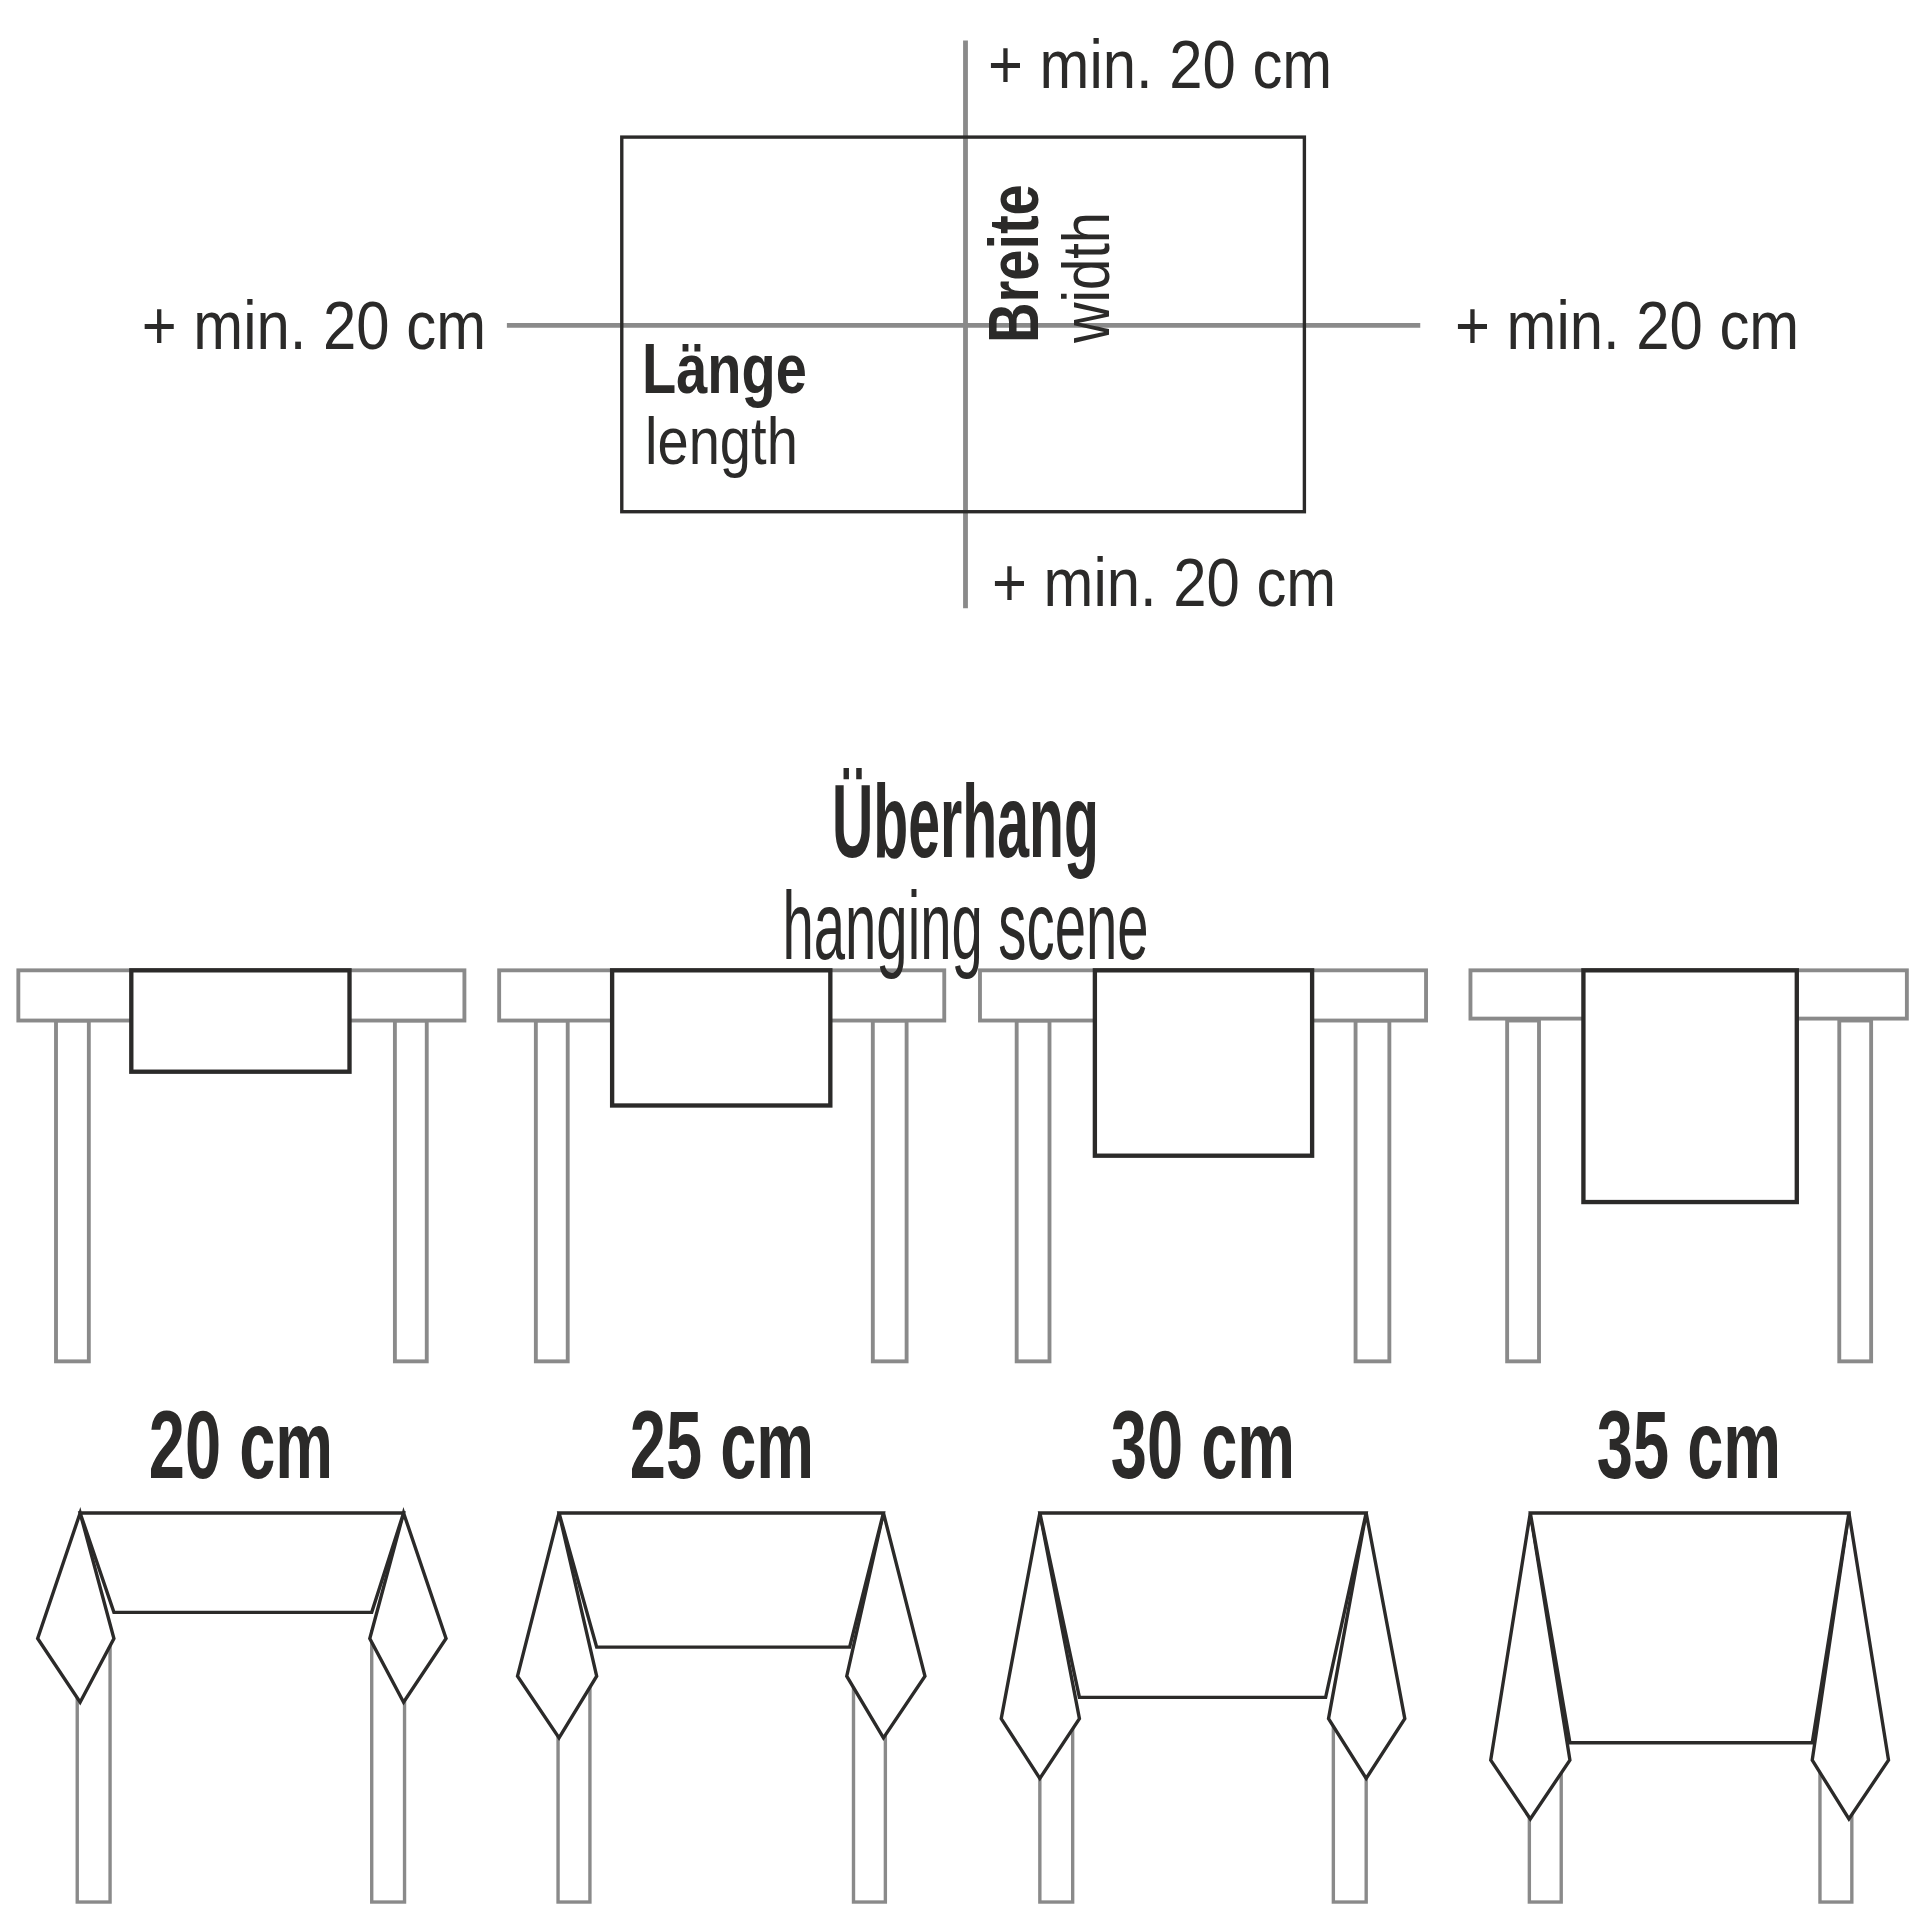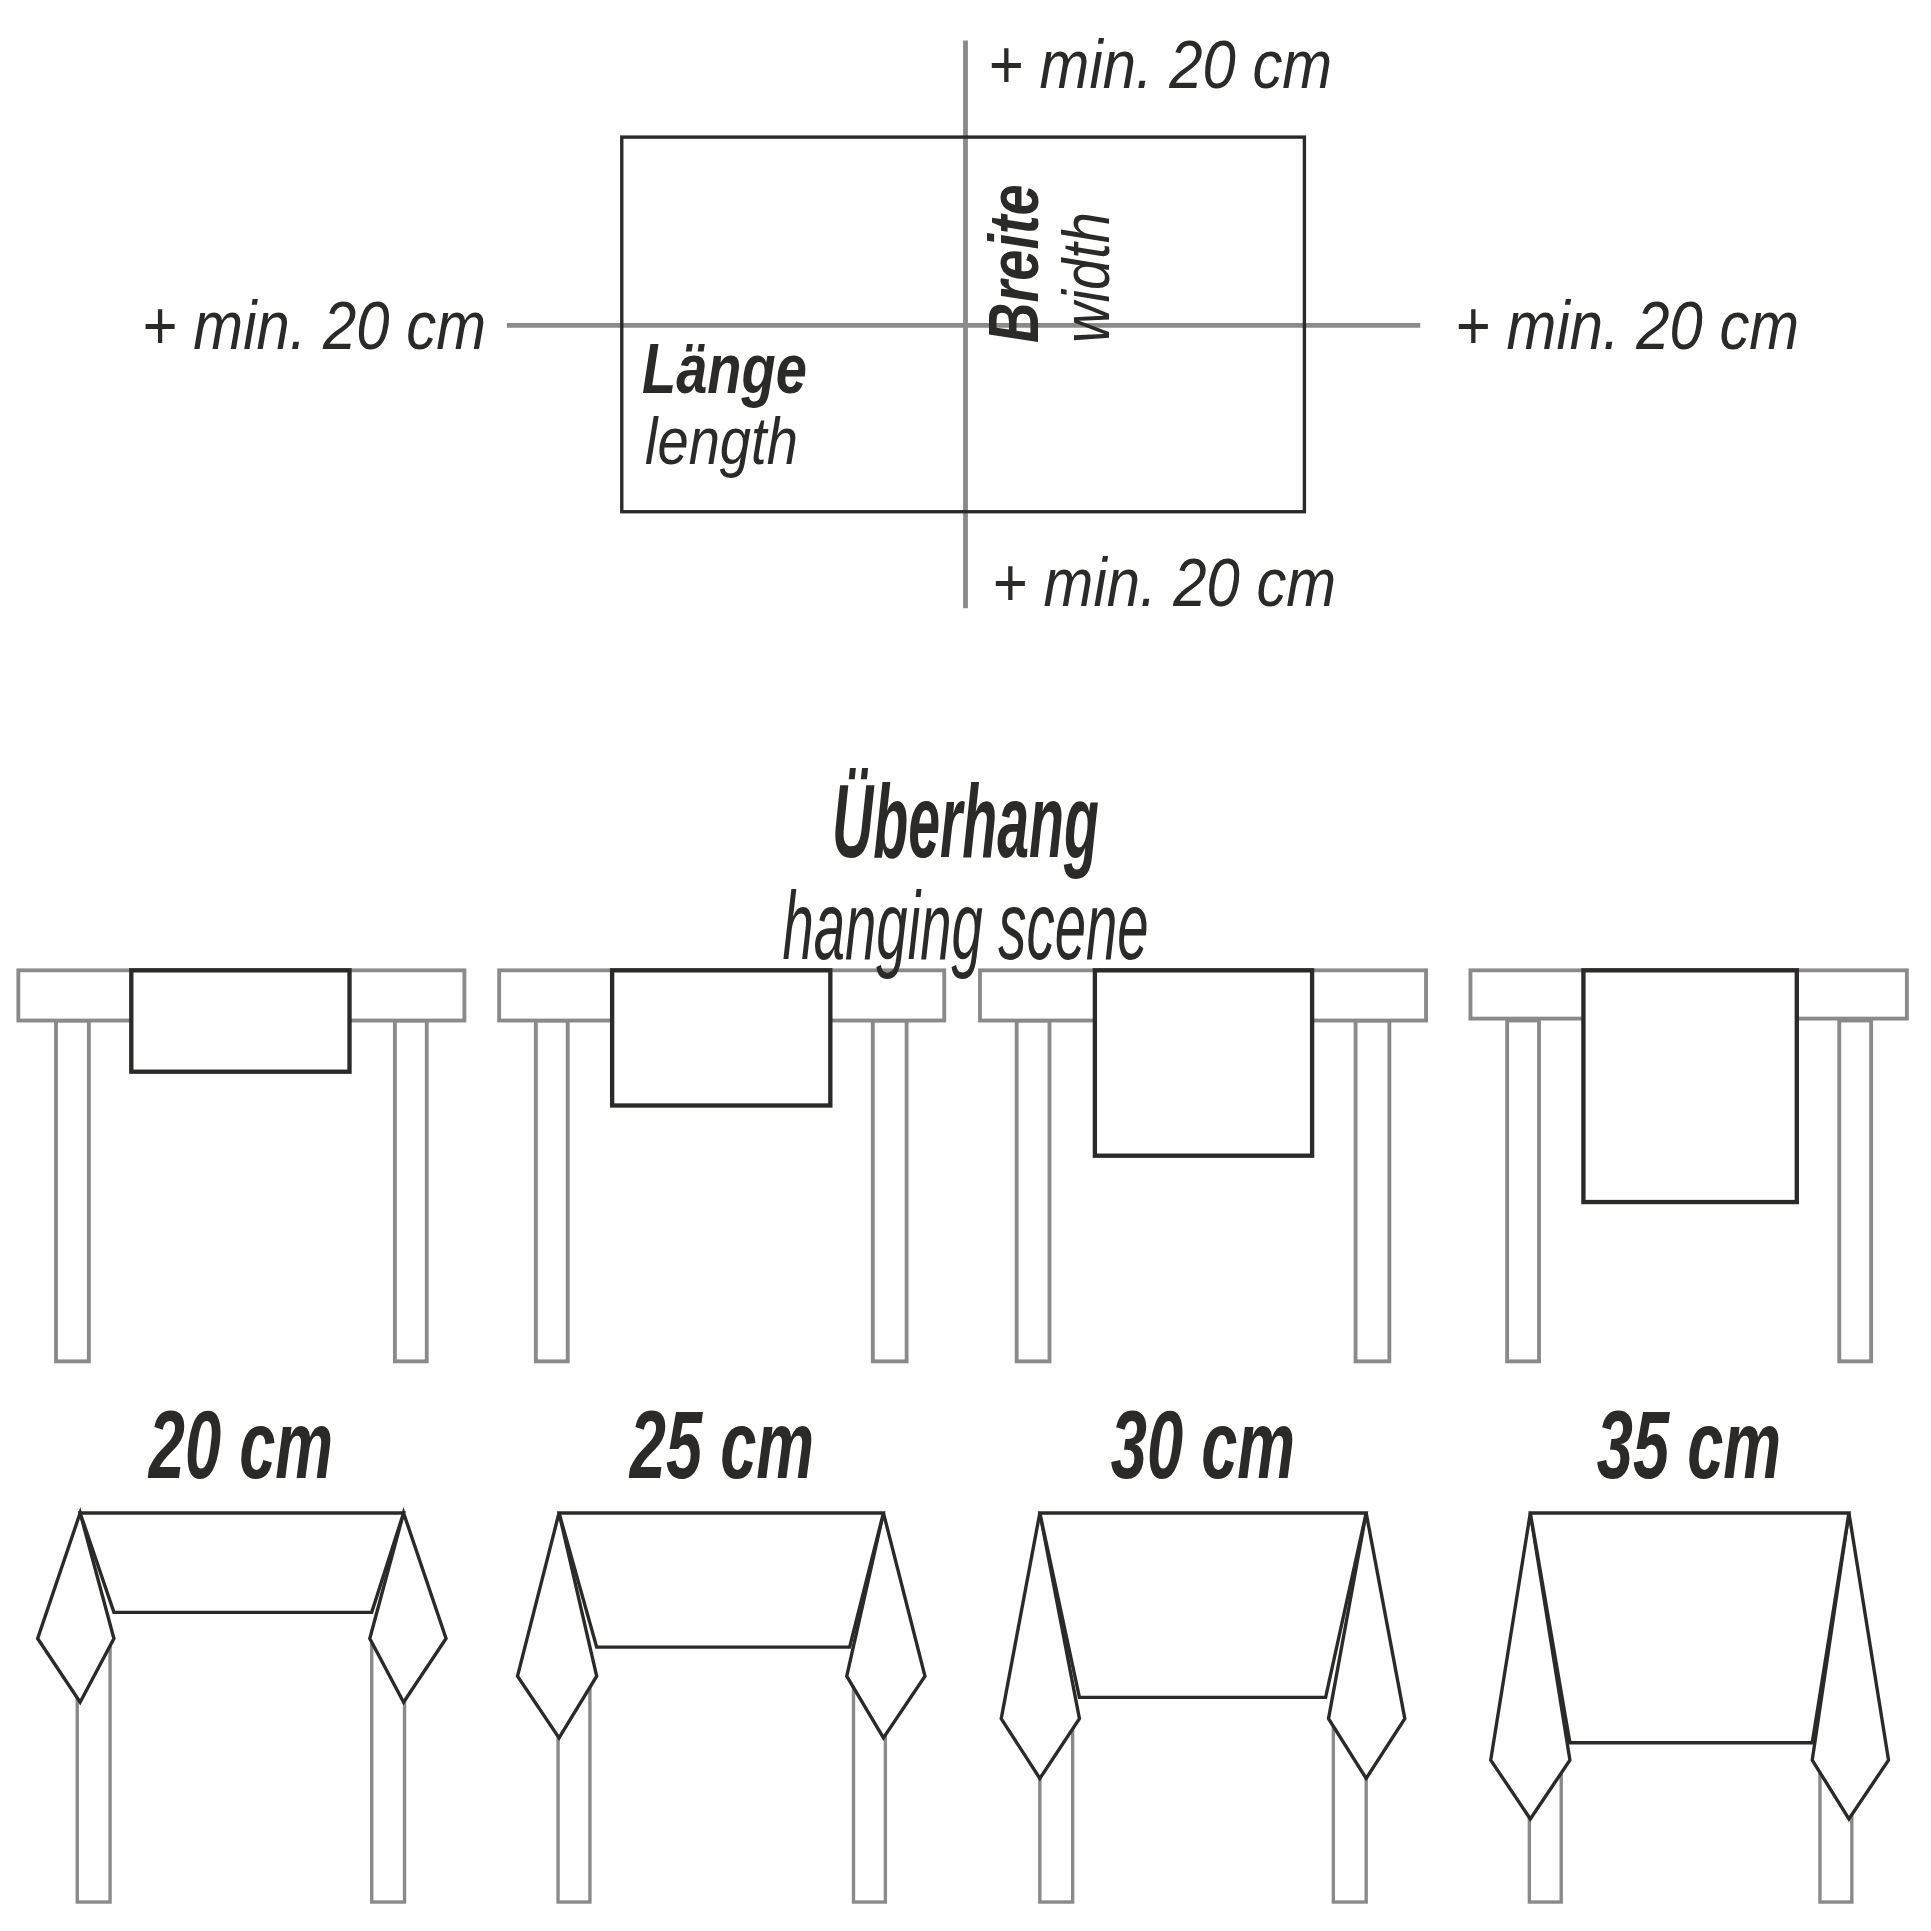--- a/index.html
+++ b/index.html
@@ -4,21 +4,20 @@
 <style>
   html, body { margin: 0; padding: 0; background: #ffffff; }
   #canvas {
     position: relative;
     width: 1931px;
     height: 1931px;
     background: #ffffff;
     overflow: hidden;
     font-family: "Liberation Sans", sans-serif;
     color: var(--ink, #2b2a29);
-    font-style: italic;
   }
   #shape-layer { position: absolute; left: 0; top: 0; }
   .txt { position: absolute; white-space: nowrap; color: var(--ink, #2b2a29); }
   .ink  { stroke: var(--ink, #2b2a29); }
   .gray { stroke: var(--muted_line, #8a8a8a); }
   .nofill { fill: none; }
   .white { fill: #ffffff; }
 
   
   .margin-label { font-size: 68px; line-height: 70px; transform: scaleX(0.88); }

